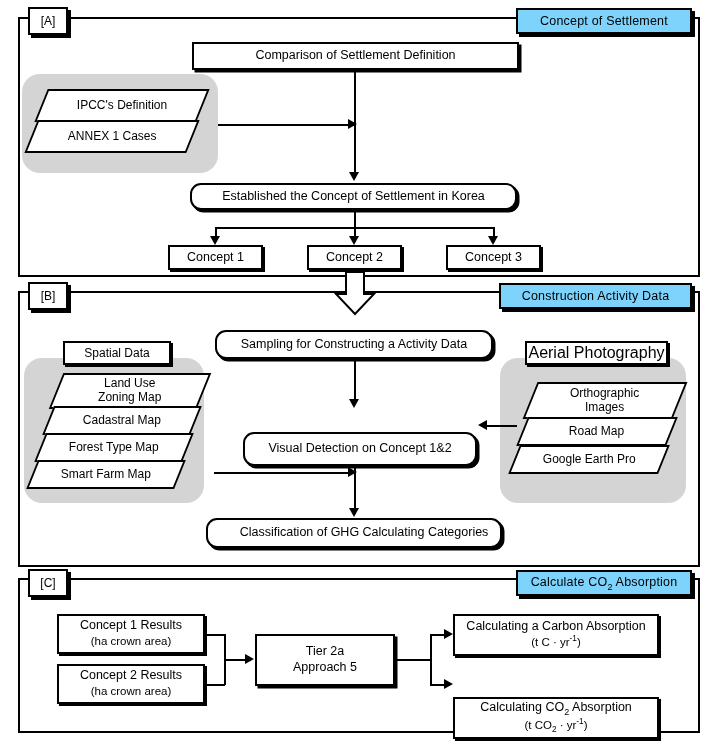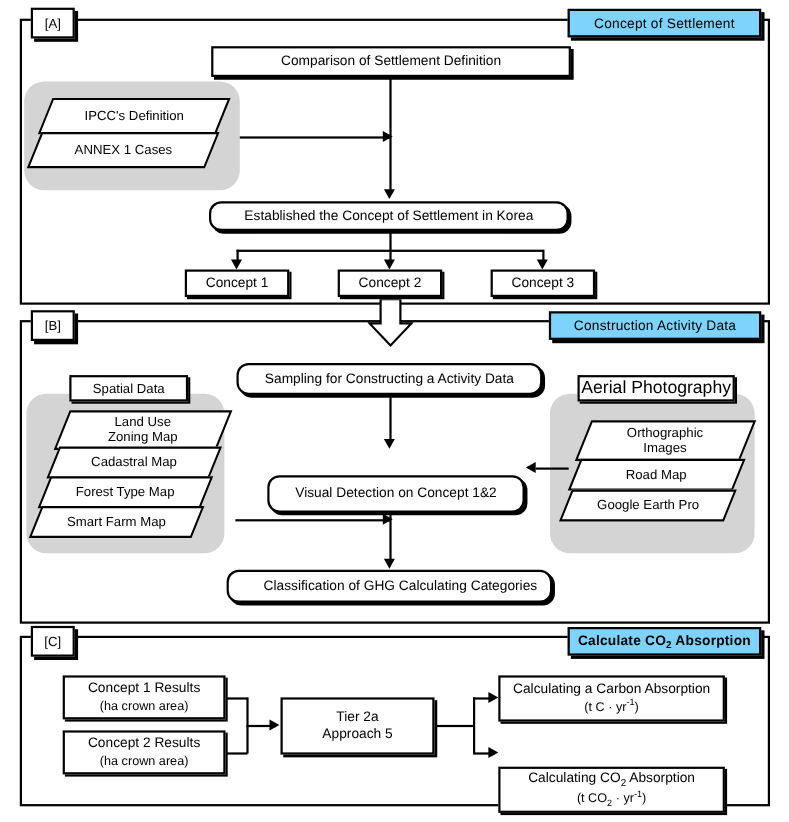--- a/index.html
+++ b/index.html
@@ -243,21 +243,21 @@
 
   <div class="ln h" style="left:214px; top:472px; width:141px;"></div>
   <div class="arrow-right" style="left:348px; top:467px;"></div>
 
   <div class="box rounded" style="left:206px; top:518px; width:296px; height:30px;padding-left:20px;">Classification of GHG Calculating Categories</div>
 
   <div class="panel" style="left:18px; top:578px; width:682px; height:155px;"></div>
 
   <div class="corner-tag" style="left:28px; top:569px; width:40px; height:28px;">[C]</div>
 
-  <div class="section-title" style="left:516px; top:570px; width:176px; height:26px;font-weight:bold;">
+  <div class="section-title" style="left:516px; top:570px; width:176px; height:26px;">
     <span>Calculate CO<sub>2</sub> Absorption</span>
   </div>
 
   <div class="box thin" style="left:57px; top:614px; width:148px; height:40px;">
     <span>
       <span>Concept 1  Results</span><br>
       <span class="sub">(ha crown area)</span>
     </span>
   </div>
   <div class="box thin" style="left:57px; top:664px; width:148px; height:40px;">

